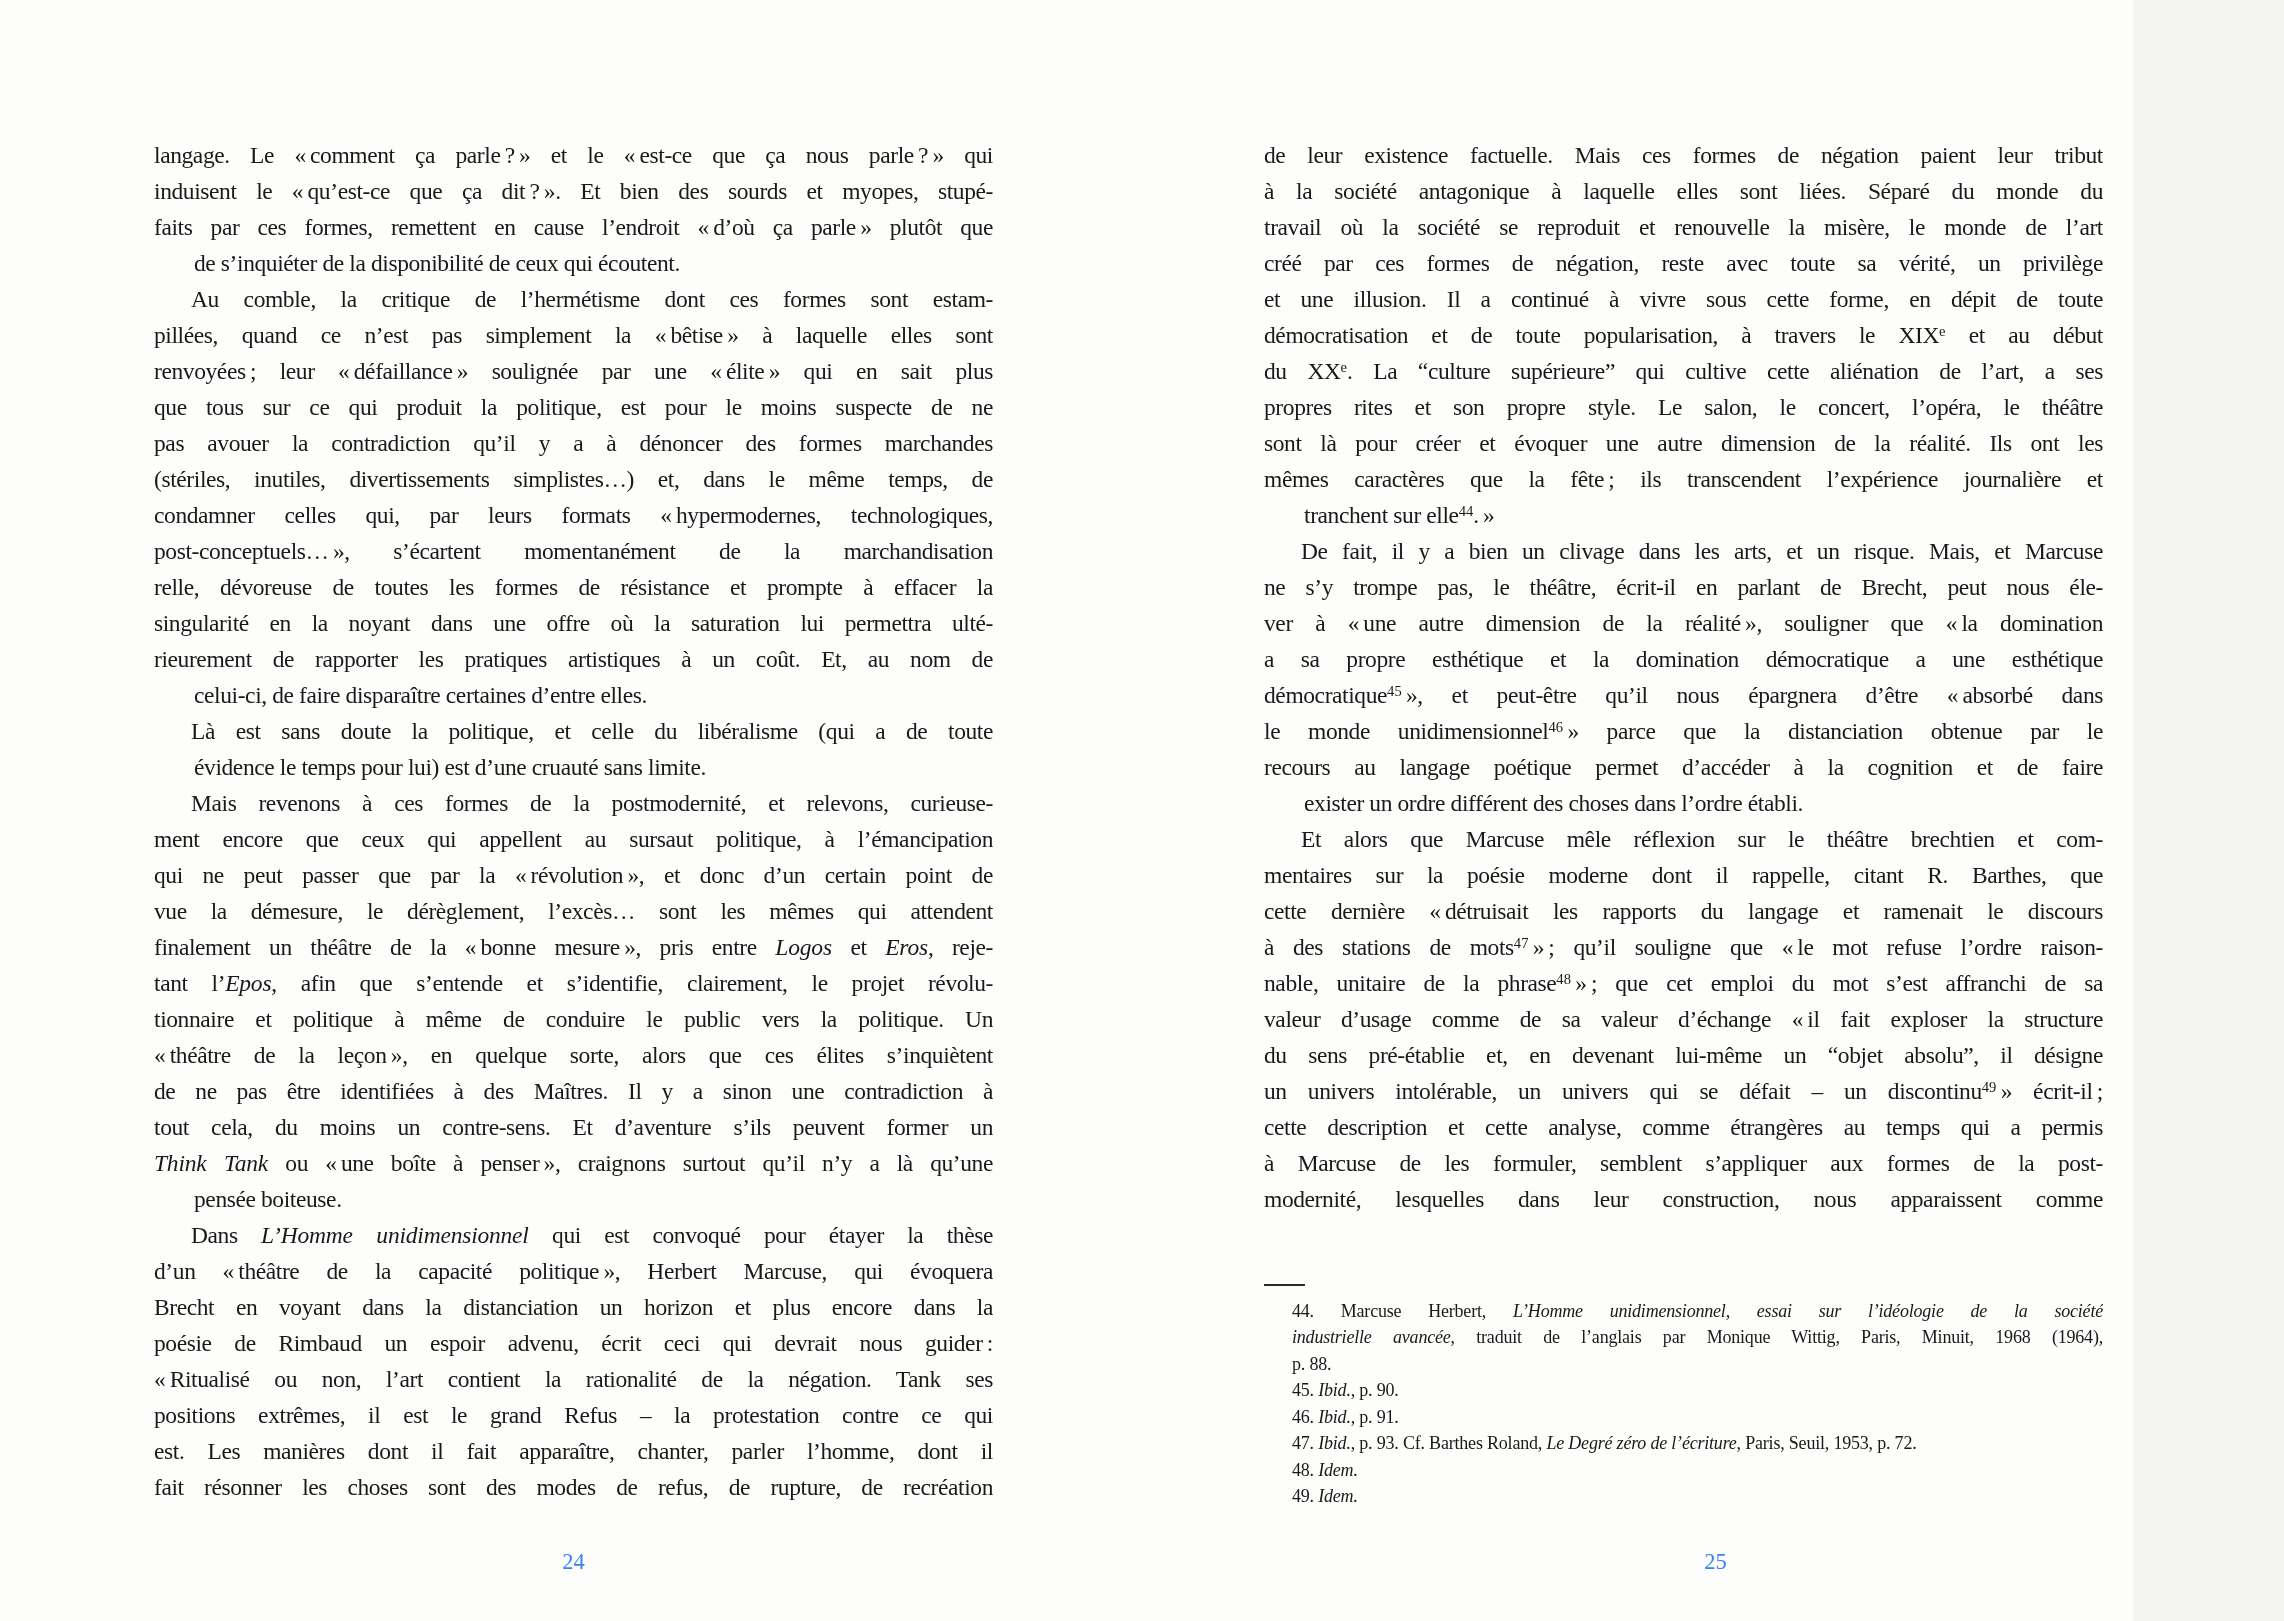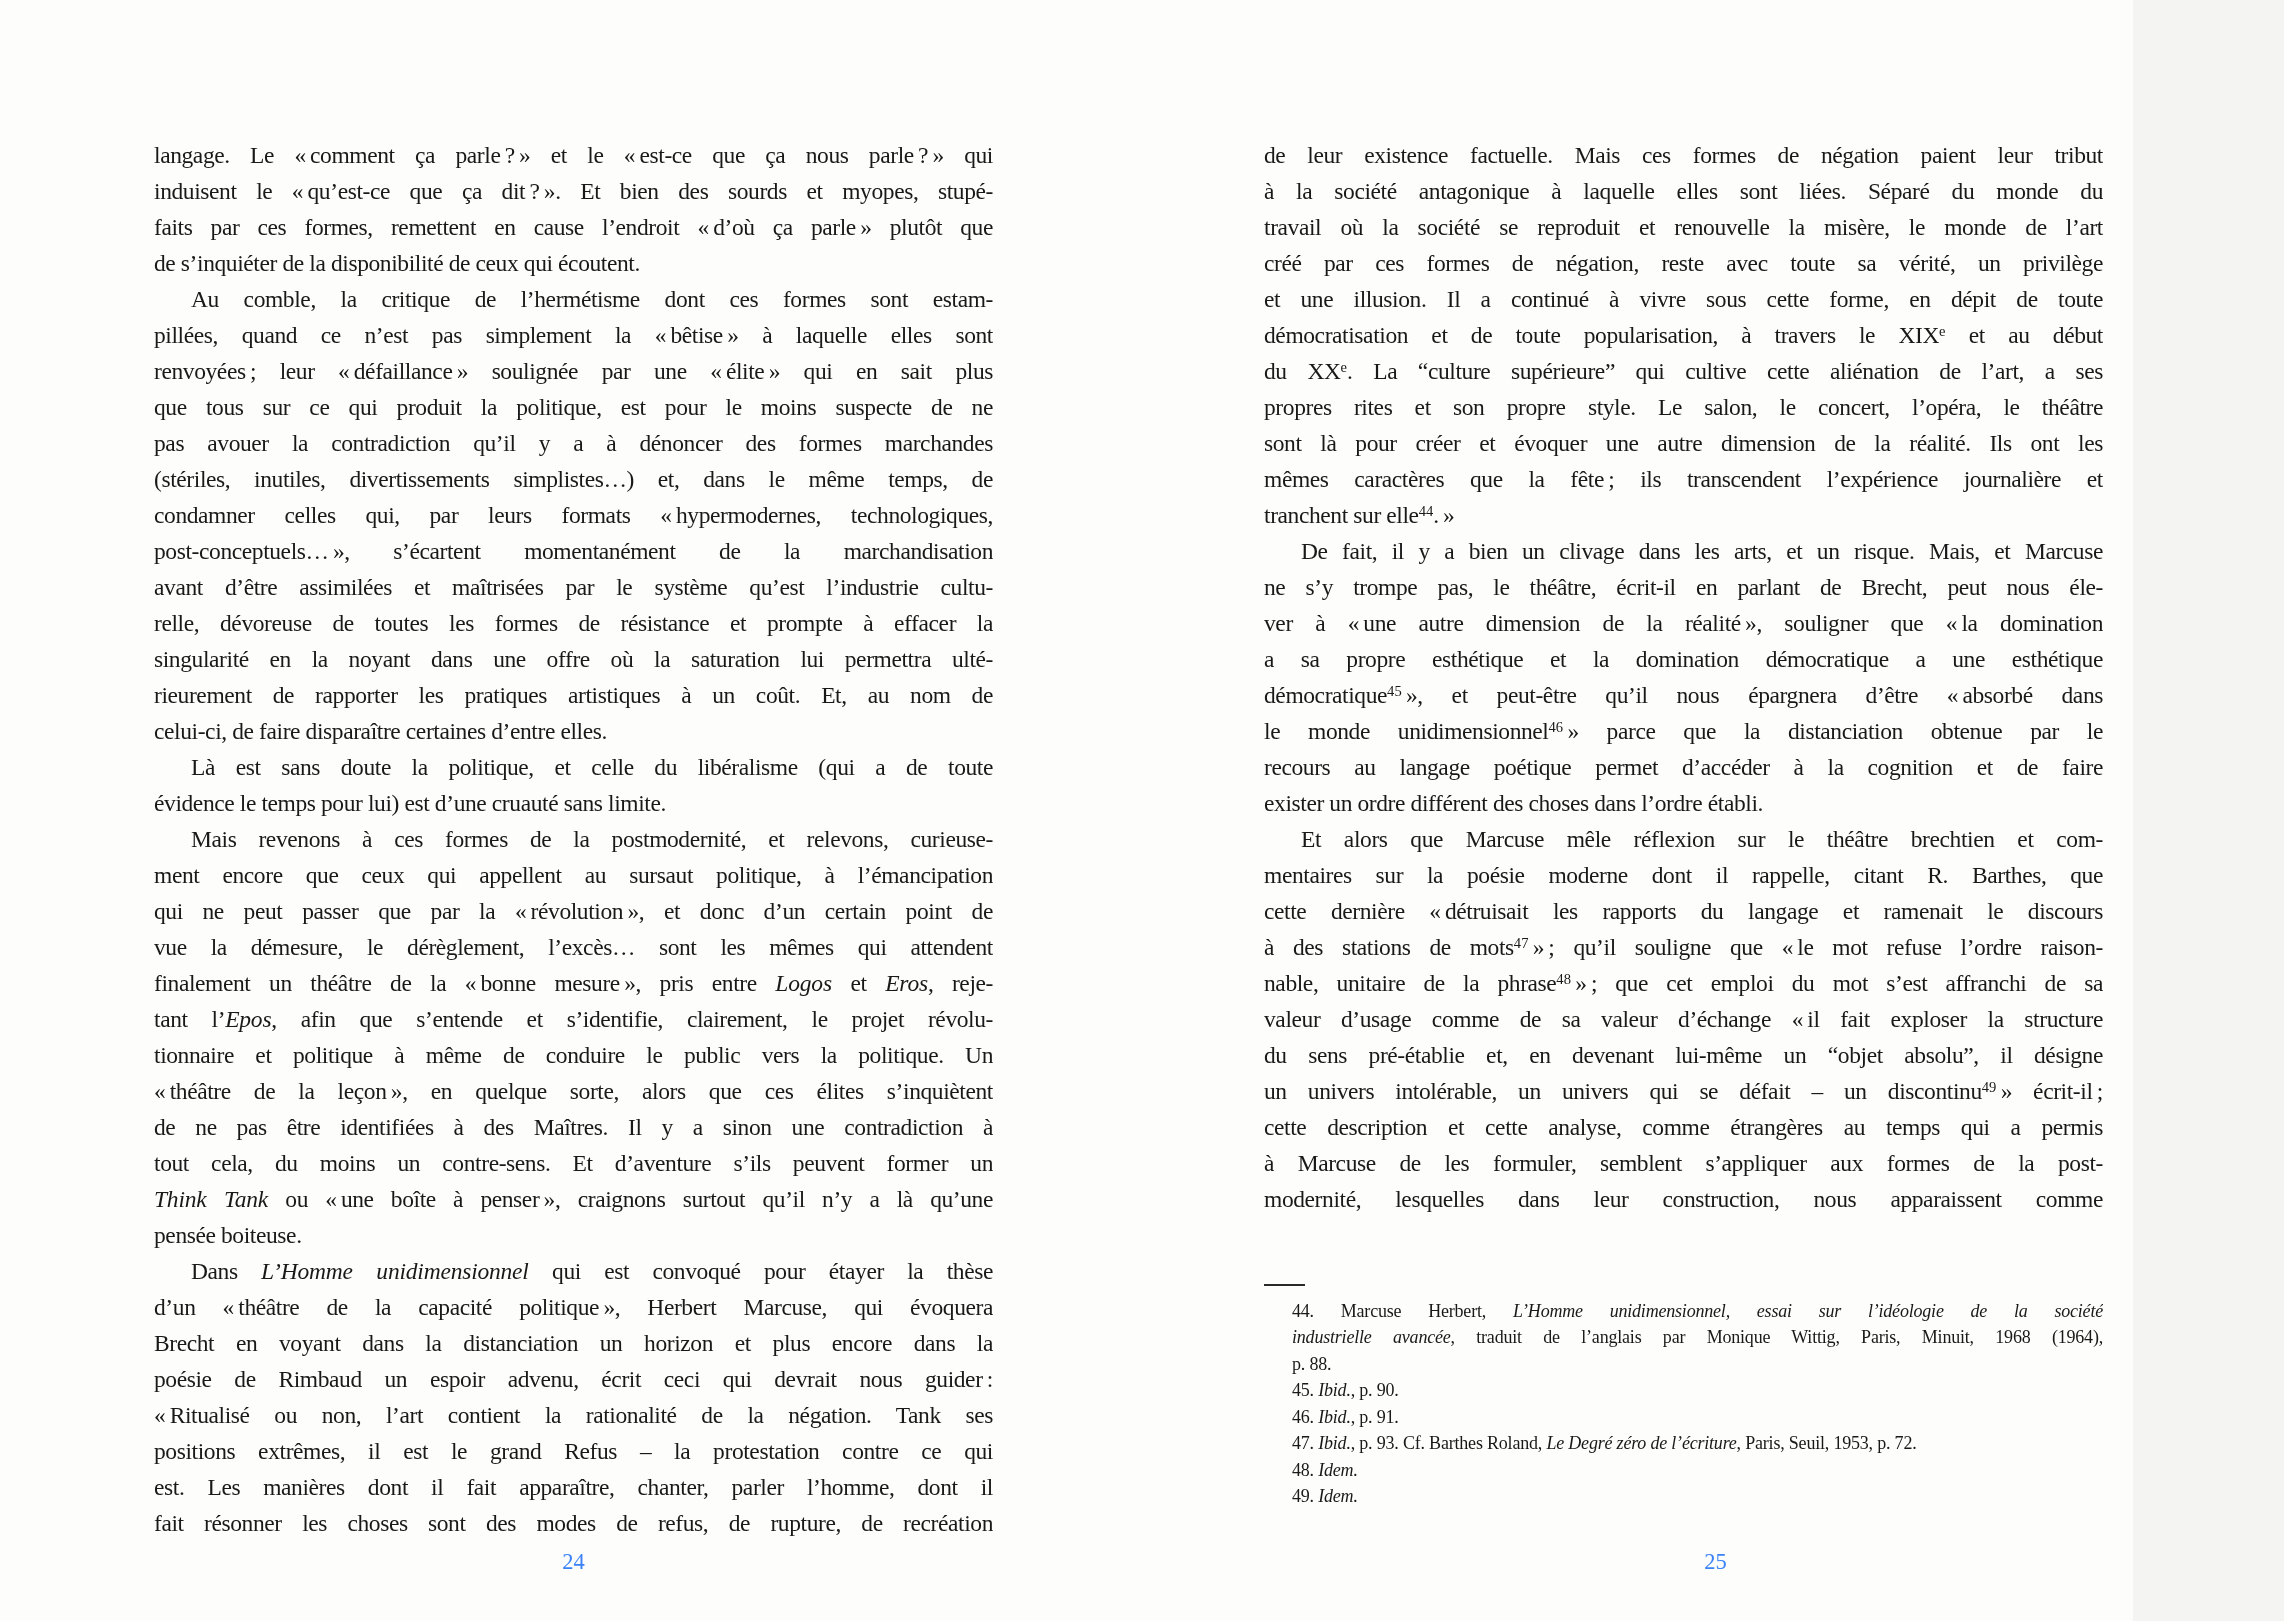--- a/index.html
+++ b/index.html
@@ -26,21 +26,21 @@
   .ln {
     font-size: 23.5px;
     line-height: 36px;
     height: 36px;
     overflow: hidden;
     letter-spacing: -0.4px;
     text-align: justify;
     text-align-last: justify;
     white-space: normal;
   }
-  .ln.end { text-align-last: left; }
+  .ln.end { text-align-last: left; margin-left: 40px; }
   .ln.ind { text-indent: 37px; }
   .ln i { letter-spacing: -0.2px; }
   sup {
     font-size: 0.62em;
     line-height: 0;
     vertical-align: 0.45em;
     letter-spacing: 0;
   }
 
   .fn-rule {
@@ -83,21 +83,20 @@
       <div class="ln">faits par ces formes, remettent en cause l’endroit « d’où ça parle » plutôt que</div>
       <div class="ln end">de s’inquiéter de la disponibilité de ceux qui écoutent.</div>
       <div class="ln ind">Au comble, la critique de l’hermétisme dont ces formes sont estam-</div>
       <div class="ln">pillées, quand ce n’est pas simplement la « bêtise » à laquelle elles sont</div>
       <div class="ln">renvoyées ; leur « défaillance » soulignée par une « élite » qui en sait plus</div>
       <div class="ln">que tous sur ce qui produit la politique, est pour le moins suspecte de ne</div>
       <div class="ln">pas avouer la contradiction qu’il y a à dénoncer des formes marchandes</div>
       <div class="ln">(stériles, inutiles, divertissements simplistes…) et, dans le même temps, de</div>
       <div class="ln">condamner celles qui, par leurs formats « hypermodernes, technologiques,</div>
       <div class="ln">post-conceptuels… », s’écartent momentanément de la marchandisation</div>
-      <div class="ln">avant d’être assimilées et maîtrisées par le système qu’est l’industrie cultu-</div>
       <div class="ln">relle, dévoreuse de toutes les formes de résistance et prompte à effacer la</div>
       <div class="ln">singularité en la noyant dans une offre où la saturation lui permettra ulté-</div>
       <div class="ln">rieurement de rapporter les pratiques artistiques à un coût. Et, au nom de</div>
       <div class="ln end">celui-ci, de faire disparaître certaines d’entre elles.</div>
       <div class="ln ind">Là est sans doute la politique, et celle du libéralisme (qui a de toute</div>
       <div class="ln end">évidence le temps pour lui) est d’une cruauté sans limite.</div>
       <div class="ln ind">Mais revenons à ces formes de la postmodernité, et relevons, curieuse-</div>
       <div class="ln">ment encore que ceux qui appellent au sursaut politique, à l’émancipation</div>
       <div class="ln">qui ne peut passer que par la « révolution », et donc d’un certain point de</div>
       <div class="ln">vue la démesure, le dérèglement, l’excès… sont les mêmes qui attendent</div>

